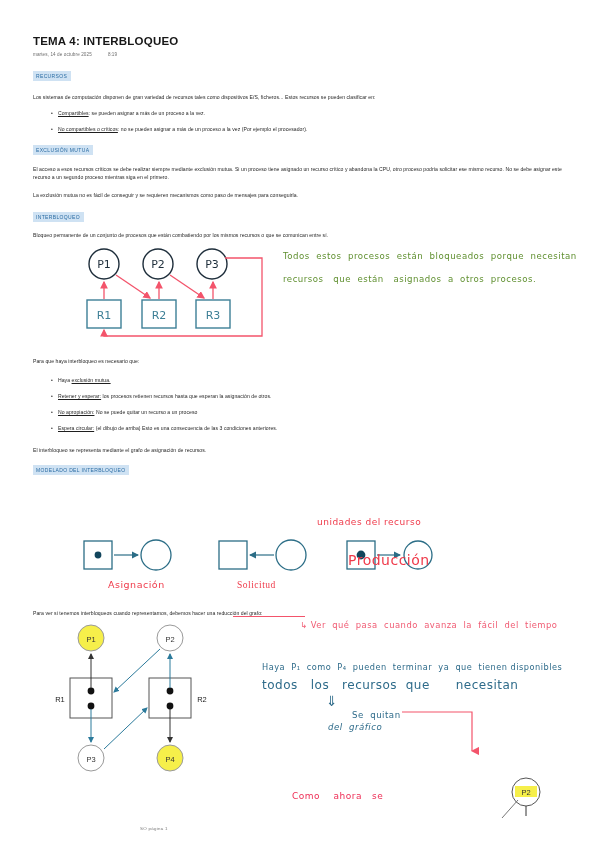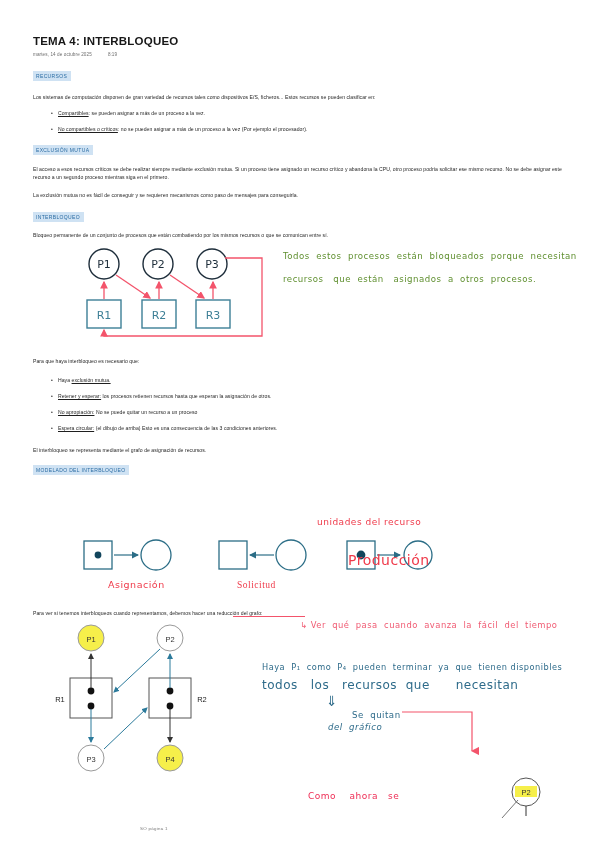--- a/index.html
+++ b/index.html
@@ -267,21 +267,21 @@
 
   <svg style="position:absolute; left:400px; top:707px;" width="90" height="60" viewBox="0 0 90 60" xmlns="http://www.w3.org/2000/svg">
     <defs>
       <marker id="arrRed3" markerWidth="7" markerHeight="7" refX="3.5" refY="6" orient="auto">
         <path d="M0,0 L7,0 L3.5,7 z" fill="#f3546b"></path>
       </marker>
     </defs>
     <path d="M2,5 L72,5 L72,44" stroke="#f3546b" stroke-width="1.2" fill="none" marker-end="url(#arrRed3)"></path>
   </svg>
 
-  <div class="hw hw-rose" style="left:308px; top:790px; font-size:9px;">Como    ahora   se</div>
+  <div class="hw hw-rose" style="left:292px; top:790px; font-size:9px;">Como    ahora   se</div>
 
   <div class="d5">
     <svg width="60" height="60" viewBox="0 0 60 60" xmlns="http://www.w3.org/2000/svg">
       <circle cx="30" cy="20" r="14" fill="#ffffff" stroke="#555" stroke-width="1"></circle>
       <rect x="19" y="14" width="22" height="11" fill="#f6ef4a"></rect>
       <text x="30" y="23" font-family="Liberation Sans, sans-serif" font-size="7.5" fill="#333" text-anchor="middle">P2</text>
       <line x1="30" y1="34" x2="30" y2="44" stroke="#333" stroke-width="1"></line>
       <line x1="6" y1="46" x2="22" y2="28" stroke="#777" stroke-width="1"></line>
     </svg>
   </div>

